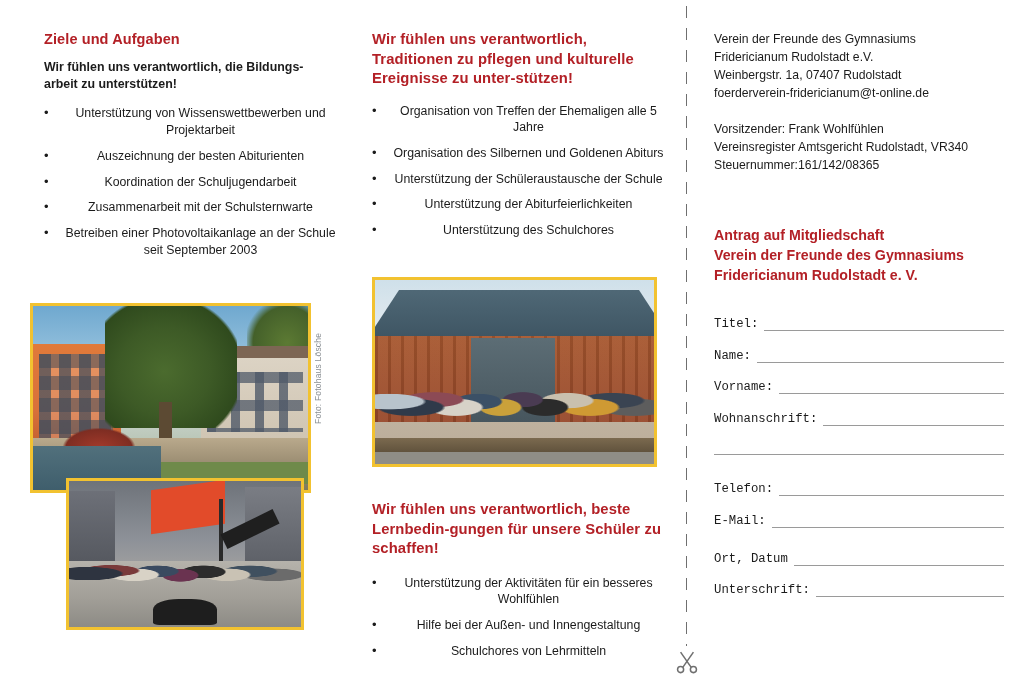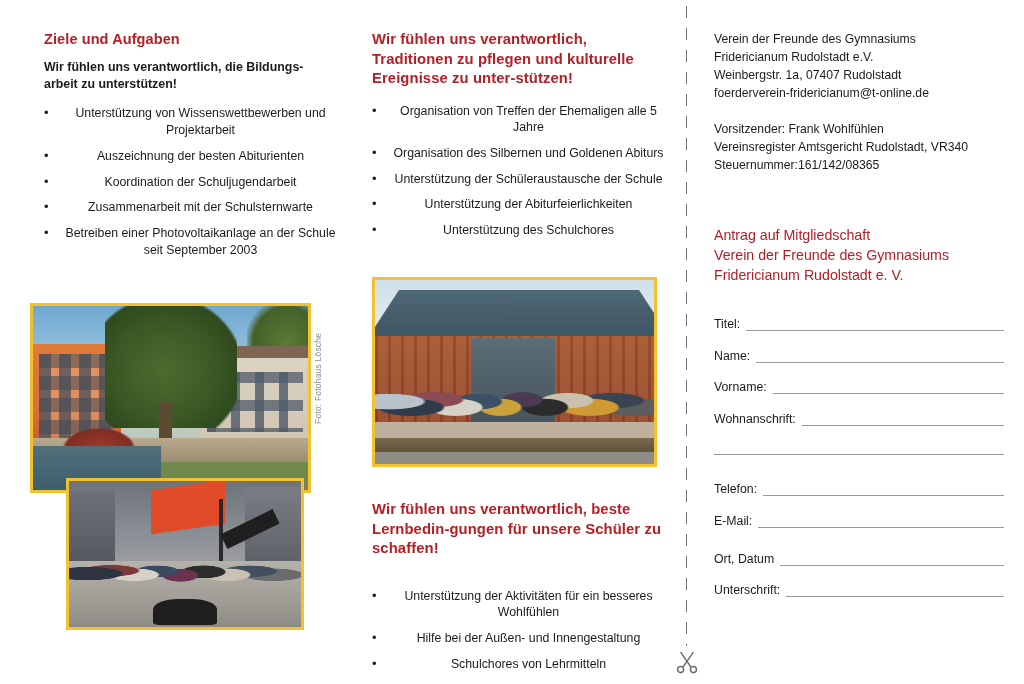--- a/index.html
+++ b/index.html
@@ -264,27 +264,27 @@
   
   .addr {
     font-size: 12.2px;
     line-height: 1.48;
     color: #1b1b1b;
   }
   .addr .block2 { margin-top: 18px; }
 
   .form-title {
     color: #b32026;
-    font-weight: normal;
+    font-weight: bold;
     font-size: 14.2px;
     line-height: 1.38;
     margin-top: 52px;
   }
 
-  .form-list { margin-top: 32px; }
+  .form-list { margin-top: 32px; font-family: Liberation Mono, monospace; }
   .form-row {
     display: flex;
     align-items: flex-end;
     margin-bottom: 17.5px;
     font-size: 12.3px;
     color: #1b1b1b;
   }
   .form-row .lbl { white-space: nowrap; padding-right: 6px; }
   .form-row .line {
     flex: 1 1 auto;
@@ -360,21 +360,21 @@
     <div class="plank"></div>
     <div class="door"></div>
     <div class="roof"></div>
     <div class="people"></div>
     <div class="bench"></div>
     <div class="patio"></div>
   </div>
 
   <div class="col col-2" style="top:500px;">
     <h2 class="h-red big">Wir fühlen uns verantwortlich, beste Lernbedin-gungen für unsere Schüler zu schaffen!</h2>
-    <ul class="blist" style="margin-top:29px;">
+    <ul class="blist" style="margin-top:16px;">
       <li>Unterstützung der Aktivitäten für ein besseres Wohlfühlen</li>
       <li>Hilfe bei der Außen- und Innengestaltung</li>
       <li>Schulchores von Lehrmitteln</li>
     </ul>
   </div>
 
   <div class="fold"></div>
   <div class="scissors">
     <svg viewBox="0 0 24 24" width="28" height="28" fill="none" stroke="#6f6f6f" stroke-width="1.3">
       <circle cx="6.5" cy="18.5" r="2.6"></circle>

